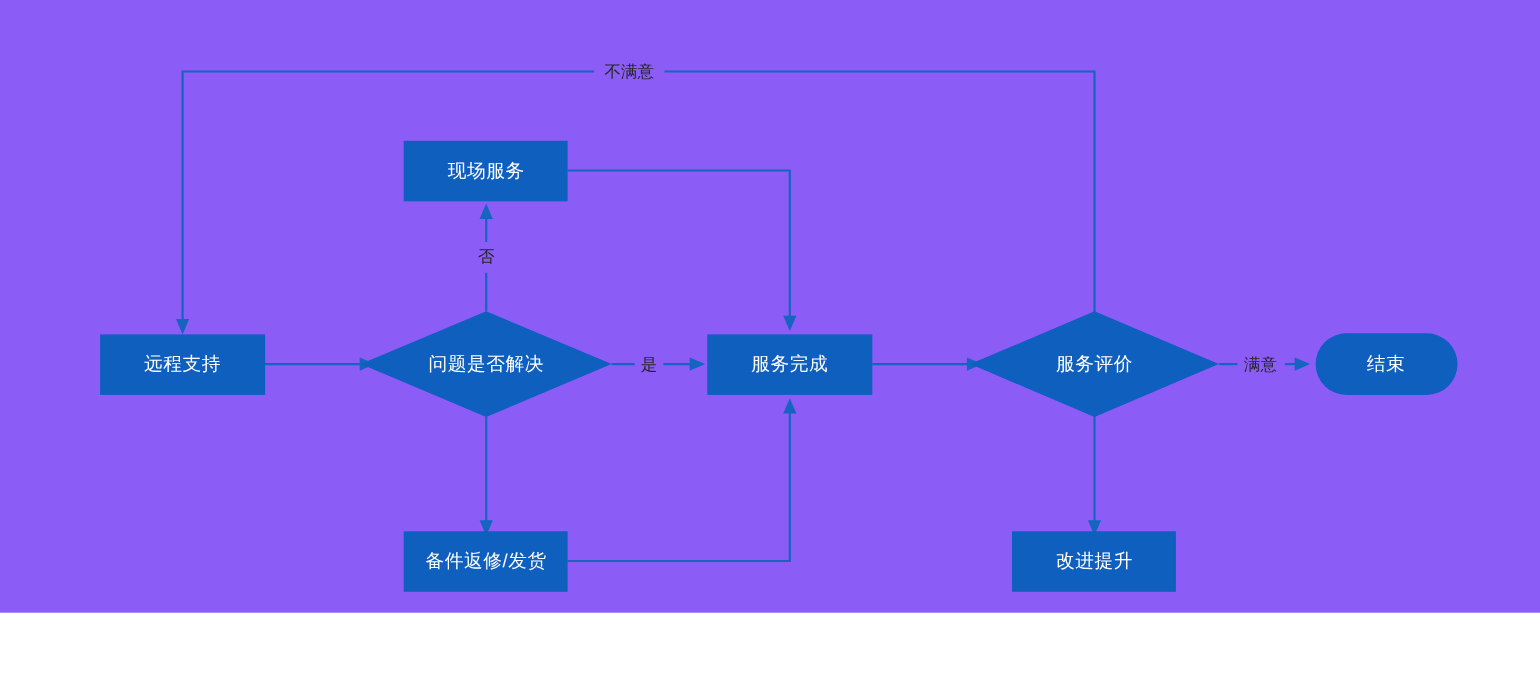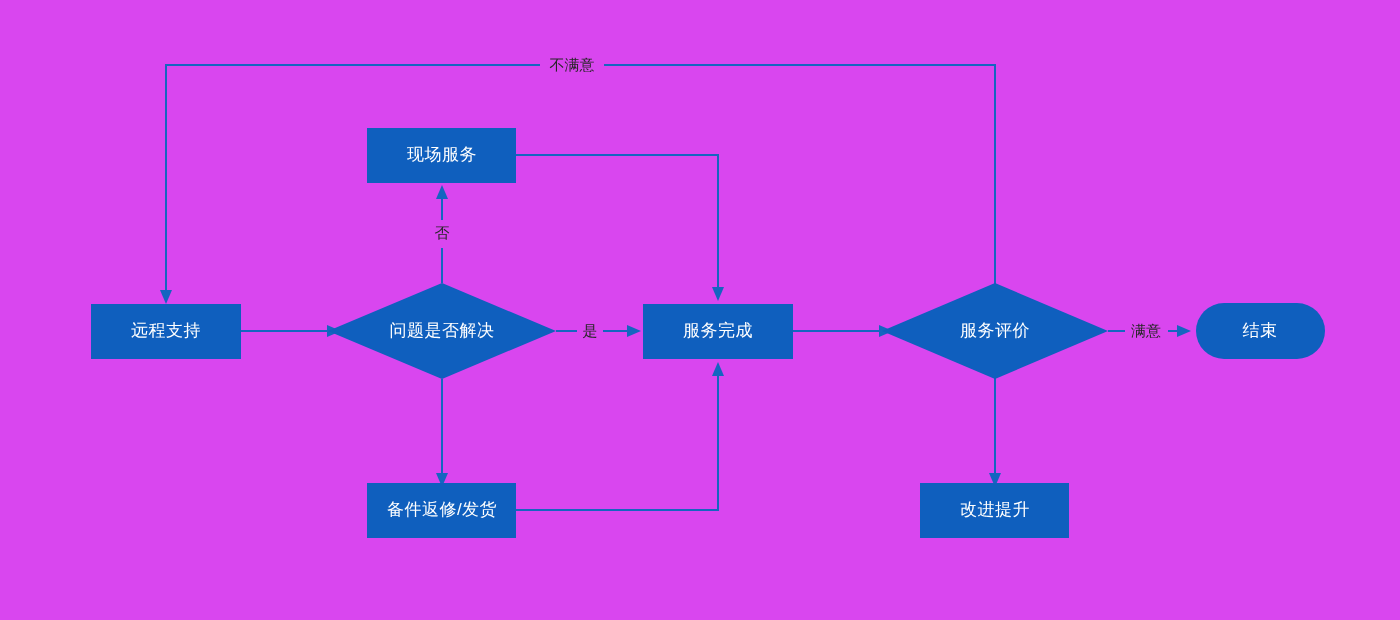--- a/index.html
+++ b/index.html
@@ -9,22 +9,22 @@
   }
   body {
     width: 1400px;
     height: 620px;
     overflow: hidden;
     font-family: "Liberation Sans", sans-serif;
   }
   #flow-root {
     position: relative;
     width: 1400px;
-    height: 620px;
-    background: #d946ef;
+    height: 557px;
+    background: #8b5cf6;
   }
   svg#flow-svg {
     position: absolute;
     top: 0;
     left: 0;
     width: 1400px;
     height: 620px;
     display: block;
   }
   .node-shape {

